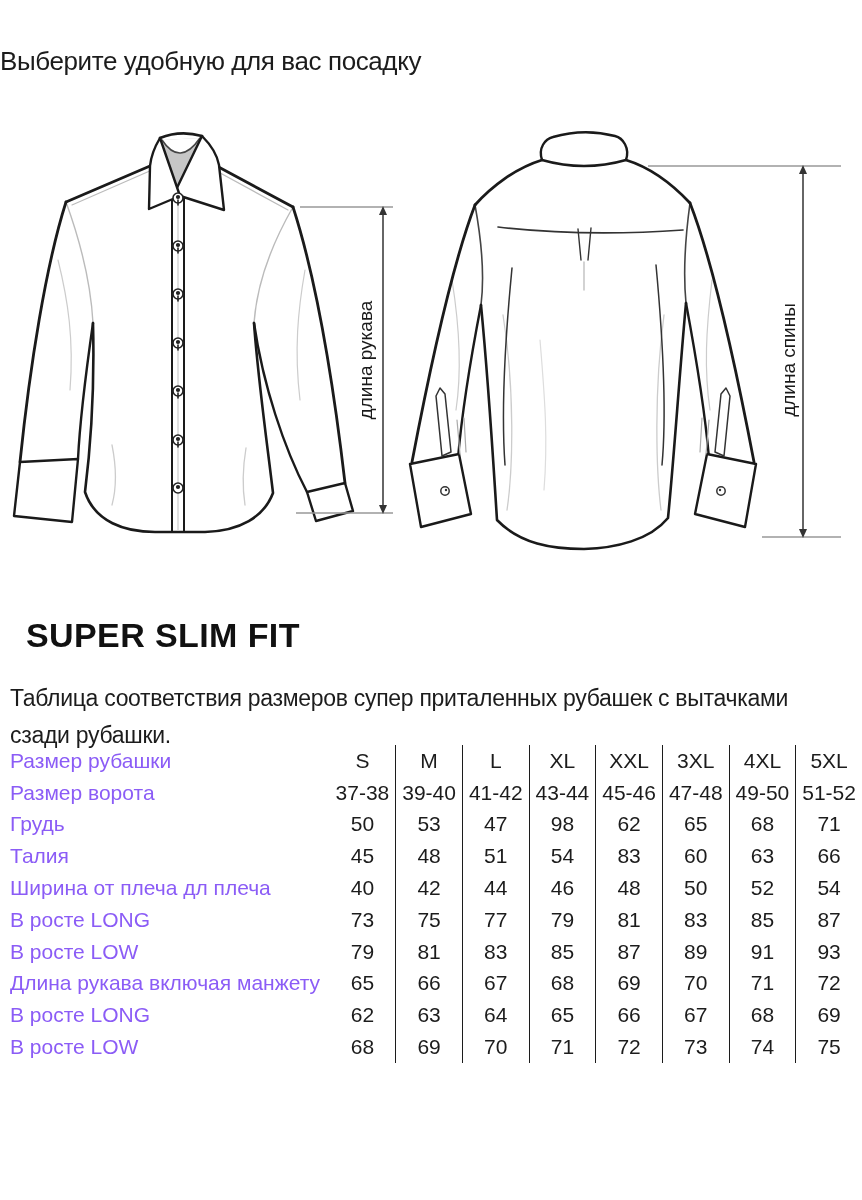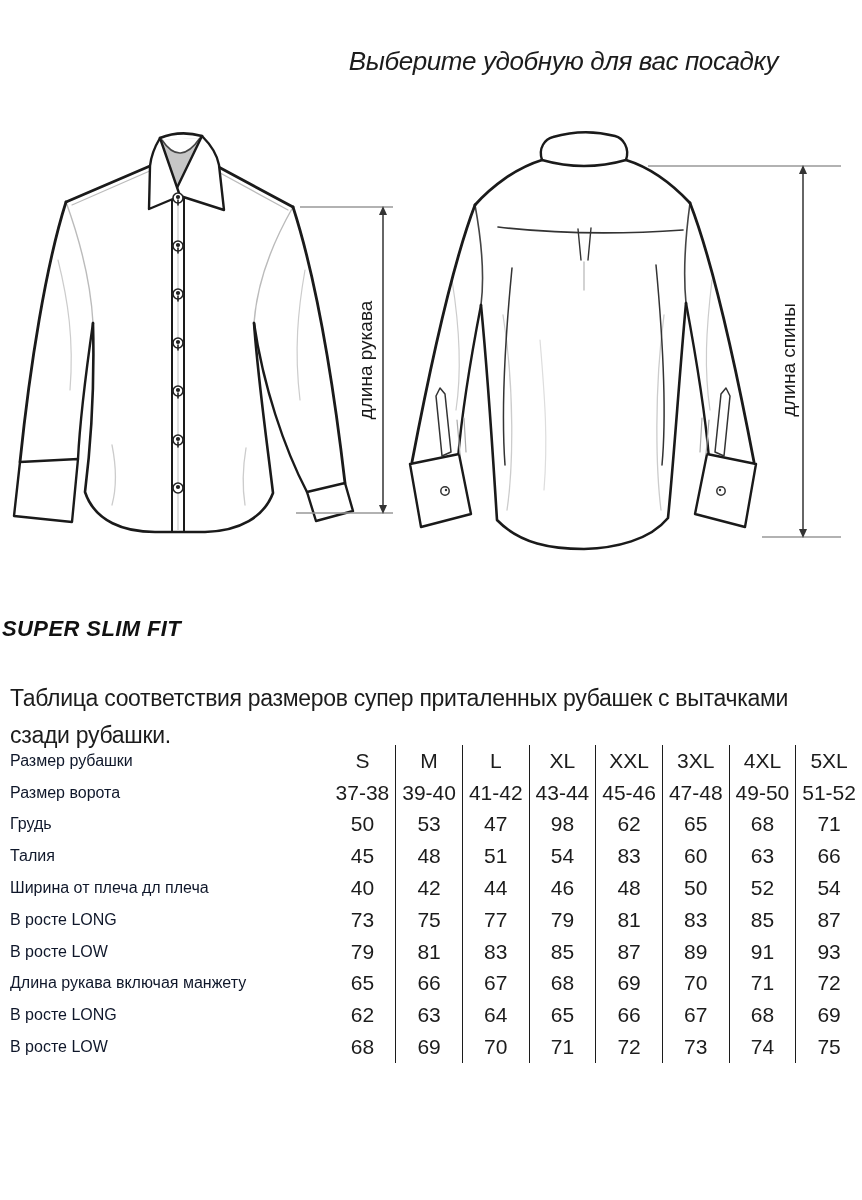--- a/index.html
+++ b/index.html
@@ -1,43 +1,43 @@
 <!DOCTYPE html>
 <html><head>
 <meta charset="utf-8">
 <style>
   html,body{margin:0;padding:0;background:#fff;}
   .page{
     position:relative;width:862px;height:1200px;background:#fff;overflow:hidden;
     font-family:"Liberation Sans",sans-serif;color:#1c1c1c;
   }
   .title{
-    position:absolute;top:46px;left:0;width:778px;text-align:right;
-    font-size:26px;letter-spacing:-0.4px;color:#1c1c1c;font-style:italic;
+    position:absolute;top:46px;left:0;width:778px;text-align:left;
+    font-size:26px;letter-spacing:-0.4px;color:#1c1c1c;
   }
   .illustration{position:absolute;top:110px;left:0;width:862px;height:490px;}
   .v-label{
     position:absolute;width:130px;height:22px;line-height:22px;text-align:center;
     font-size:19px;color:#1a1a1a;transform:rotate(-90deg);white-space:nowrap;
   }
   .v-label.front{left:301px;top:349px;}
   .v-label.back{left:724px;top:349px;}
   .fit-heading{
-    position:absolute;top:616px;left:2px;font-size:22px;font-weight:bold;
-    letter-spacing:0.4px;color:#111;font-style:italic;
+    position:absolute;top:616px;left:26px;font-size:34px;font-weight:bold;
+    letter-spacing:0.4px;color:#111;
   }
   .fit-desc{
     position:absolute;top:680px;left:10px;width:812px;font-size:23px;
     line-height:37px;letter-spacing:-0.3px;color:#1c1c1c;
   }
   .size-table{position:absolute;top:745px;left:10px;width:852px;}
   .trow{display:flex;height:31.8px;}
   .tlabel{
-    width:326px;font-size:16px;display:flex;align-items:center;
-    white-space:nowrap;color:#0f172a;
+    width:326px;font-size:21px;display:flex;align-items:center;
+    white-space:nowrap;color:#8b5cf6;
   }
   .tcell{
     width:67px;font-size:21px;display:flex;align-items:center;justify-content:center;
     color:#1c1c1c;
   }
   .tcell.sep{border-left:1px solid #1c1c1c;}
 </style>
 </head>
 <body>
 

